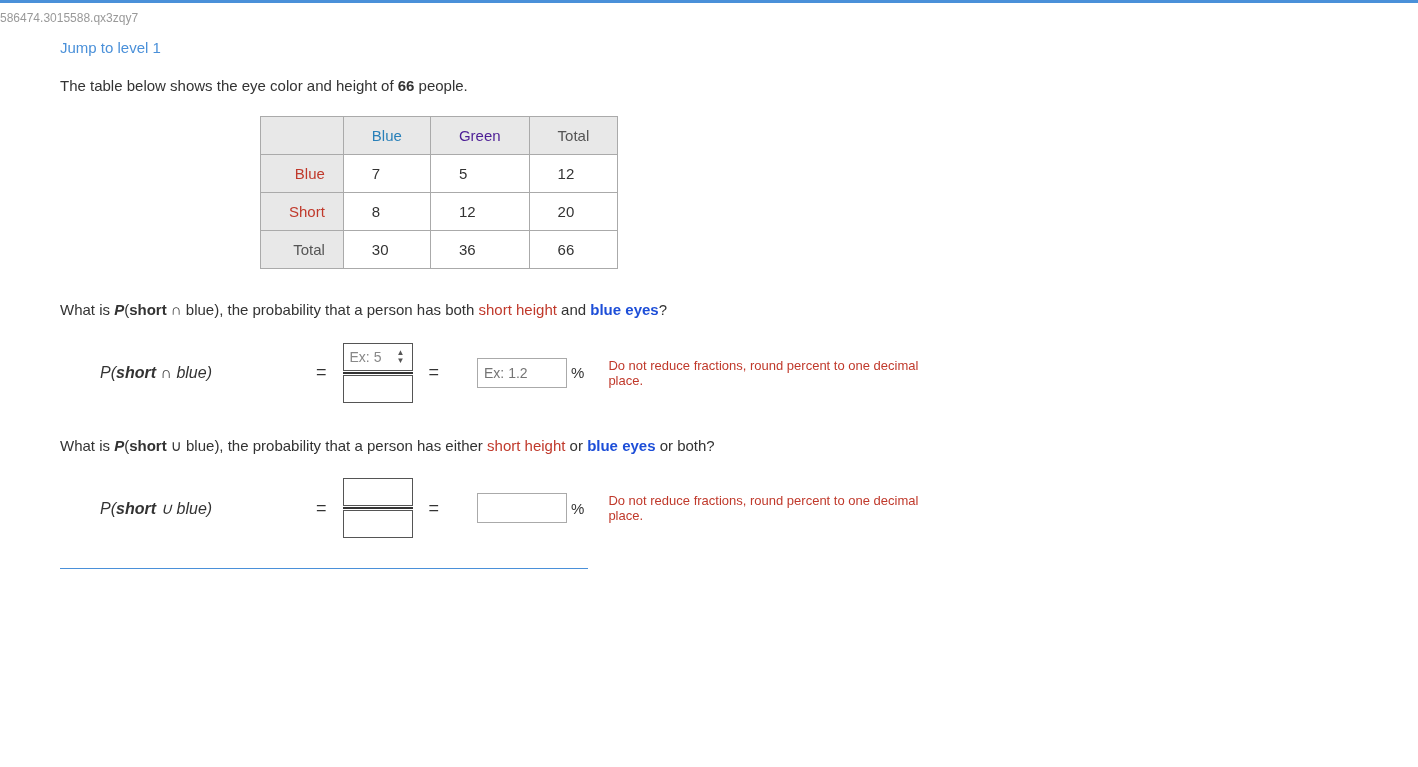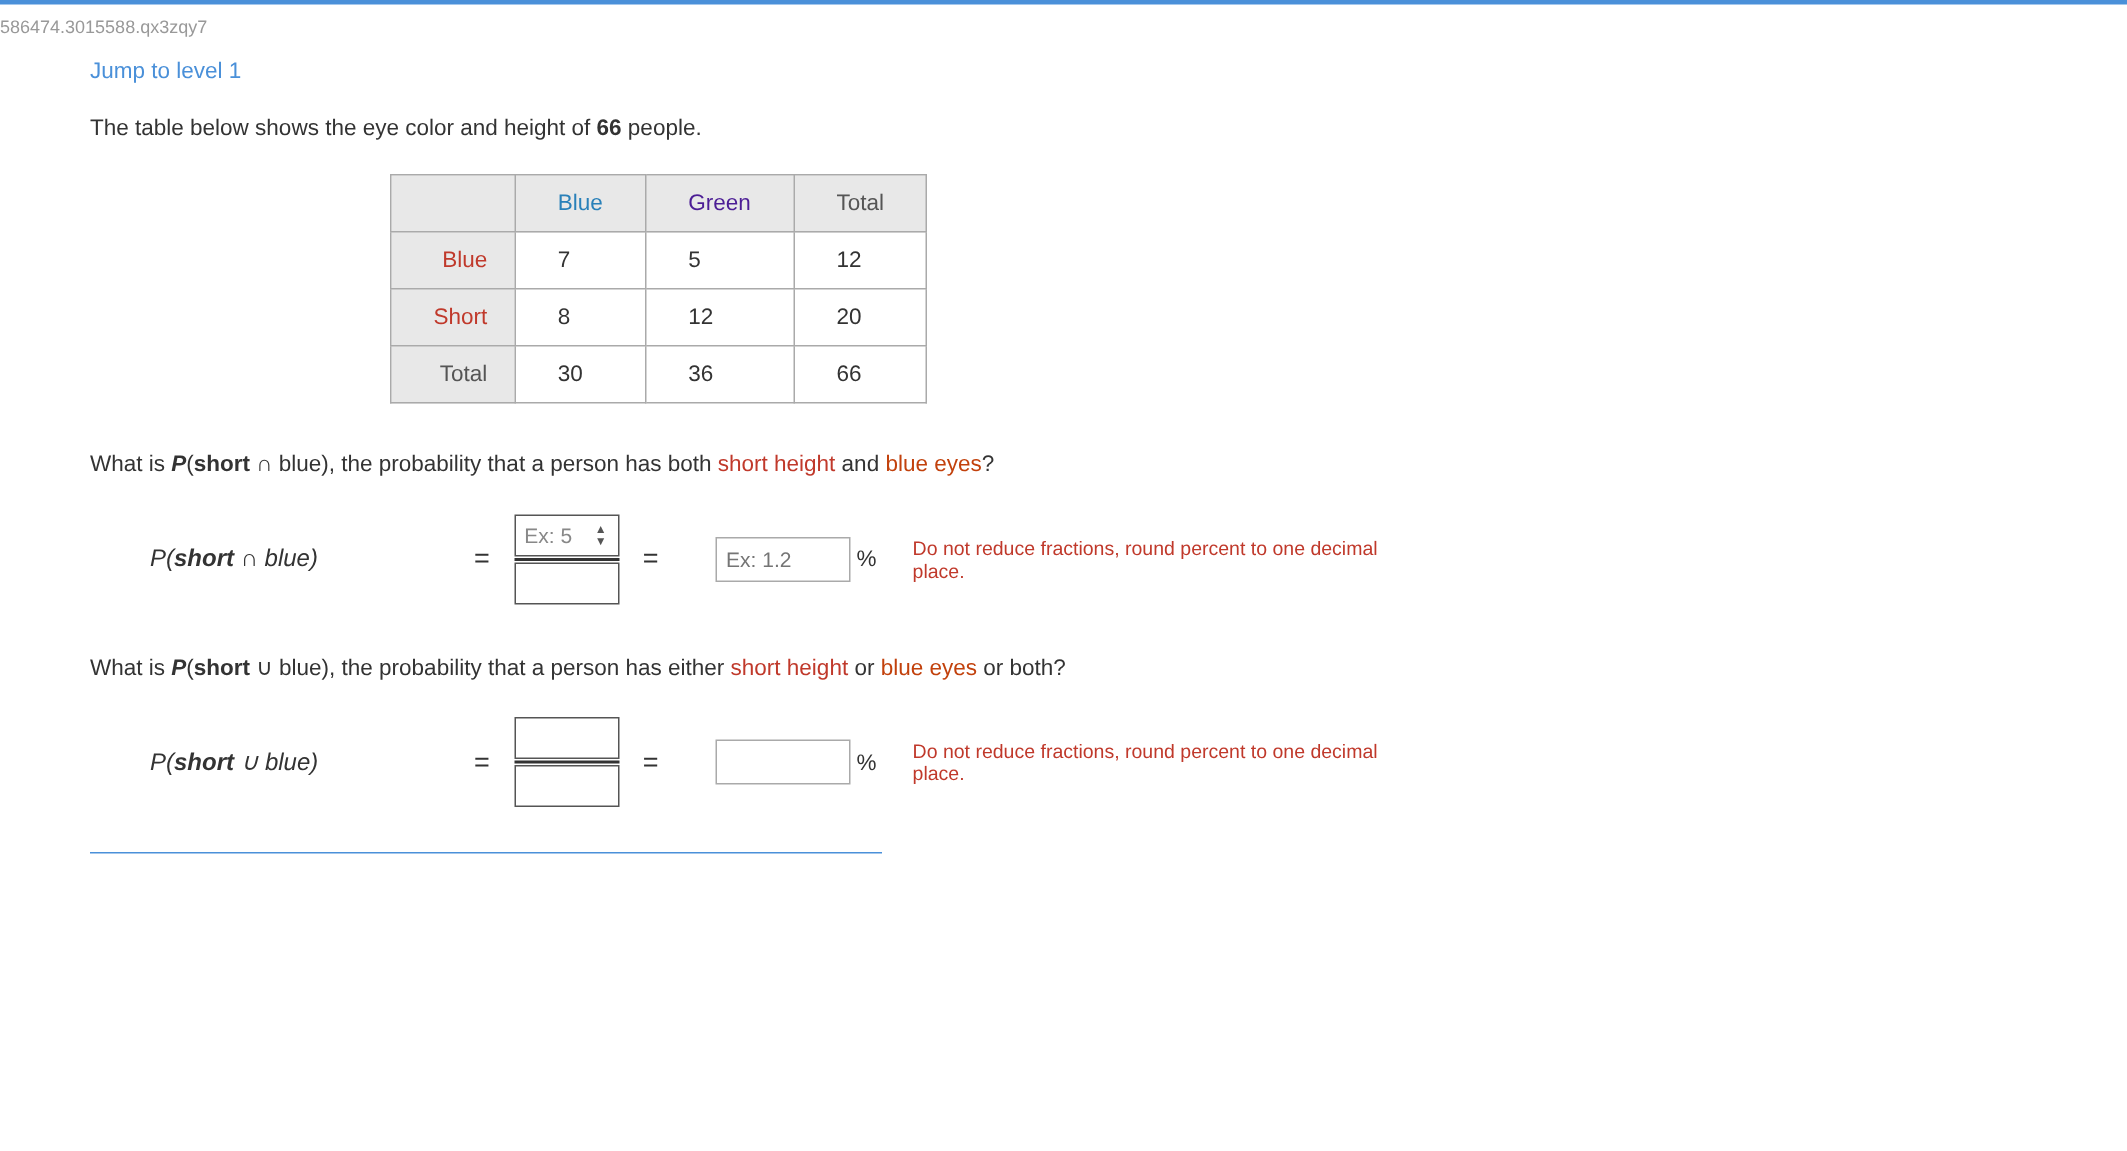--- a/index.html
+++ b/index.html
@@ -68,21 +68,21 @@
     .data-table th.col-green { color: #4c1d95; }
     .data-table th.col-total { color: #555; }
 
     
     .question-text {
       font-size: 15px;
       margin-bottom: 20px;
       line-height: 1.7;
     }
     .q-red { color: #c0392b; }
-    .q-blue { color: #c2410c; }
+    .q-blue { color: #1d4ed8; font-weight: bold; }
 
     .prob-row {
       display: flex;
       align-items: center;
       margin-bottom: 30px;
       margin-left: 40px;
       gap: 10px;
     }
     .prob-label {
       font-size: 16px;

